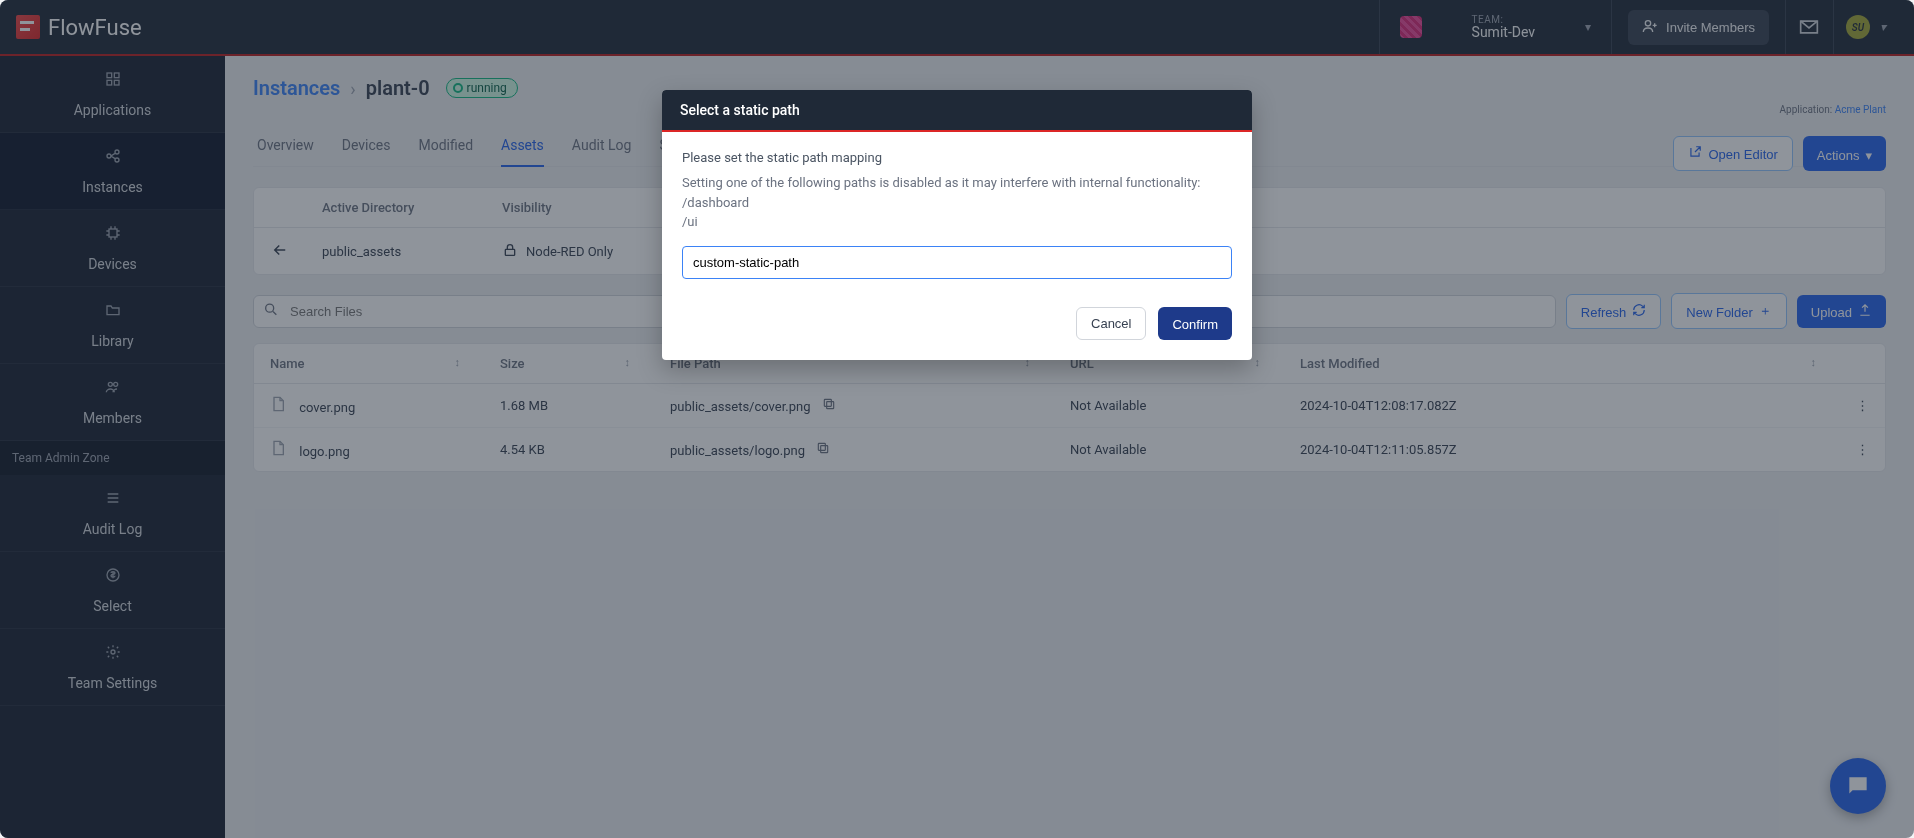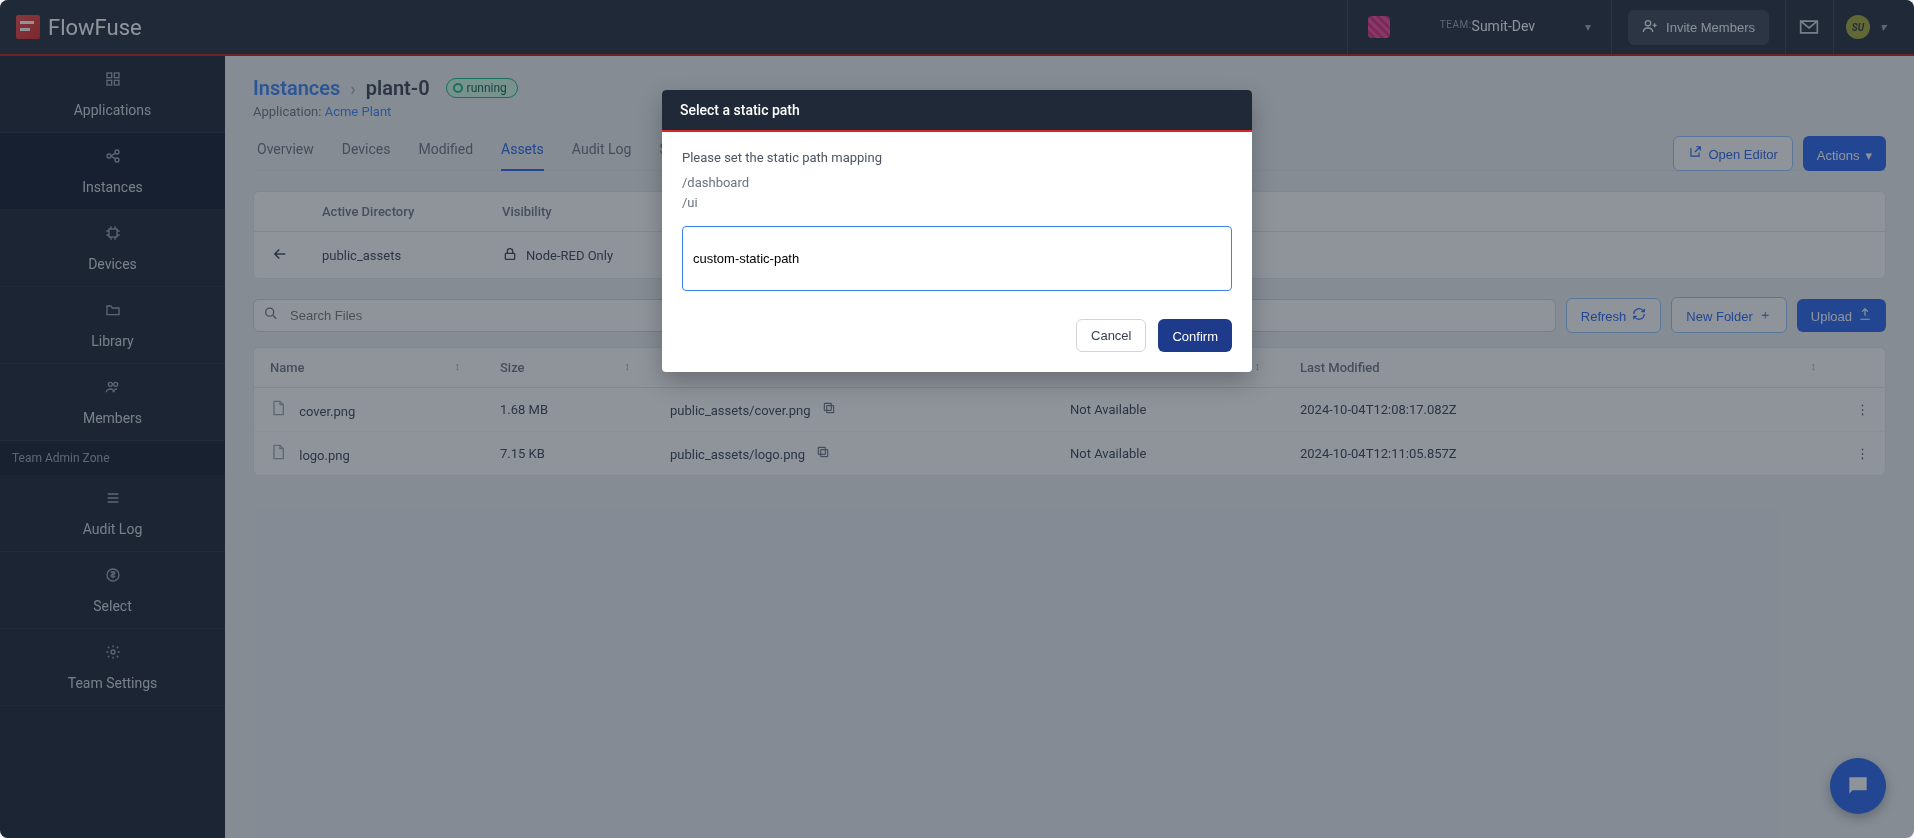--- a/index.html
+++ b/index.html
@@ -36,21 +36,21 @@
   }
   .logo-mark::before { width: 14px; top: 6px; }
   .logo-mark::after  { width: 10px; top: 13px; }
   .topbar-spacer { flex: 1; }
   .team-switcher {
     display: flex; align-items: center; gap: 10px;
     border-left: 1px solid #374151; border-right: 1px solid #374151;
     padding: 0 20px; height: 100%;
   }
   .team-avatar { width: 22px; height: 22px; border-radius: 4px; background: repeating-linear-gradient(45deg,#ec4899,#ec4899 3px,#db2777 3px,#db2777 6px); }
-  .team-meta { display: flex; flex-direction: row; line-height: 1.1; margin-left: 40px; }
+  .team-meta { display: flex; flex-direction: column; line-height: 1.1; margin-left: 40px; }
   .team-label { font-size: 10px; color: #9ca3af; text-transform: uppercase; letter-spacing: 0.5px; }
   .team-name  { font-size: 14px; color: #f9fafb; }
   .chevron { margin-left: 40px; color: #9ca3af; font-size: 12px; }
   .invite-btn {
     margin: 0 16px; background: #374151; color: #f3f4f6; border: none;
     padding: 8px 14px; border-radius: 6px; display: flex; align-items: center; gap: 8px;
     font-size: 13px;
   }
   .icon-cell { display: flex; align-items: center; justify-content: center; width: 48px; height: 100%; border-left: 1px solid #374151; color: #d1d5db; }
   .user-avatar { width: 24px; height: 24px; border-radius: 50%; background: #a3a635; display: flex; align-items: center; justify-content: center; font-size: 10px; color: #1f2937; font-weight: 600; }
@@ -79,21 +79,21 @@
   .breadcrumb-row { display: flex; align-items: center; gap: 10px; }
   .crumb-link { color: #3b82f6; font-weight: 600; font-size: 20px; }
   .crumb-sep  { color: #9ca3af; font-size: 18px; }
   .crumb-current { color: #374151; font-weight: 600; font-size: 20px; }
   .status-badge {
     border: 1px solid #10b981; color: #065f46; background: #d1fae5;
     border-radius: 12px; font-size: 12px; padding: 2px 10px 2px 6px;
     display: inline-flex; align-items: center; gap: 4px; margin-left: 6px;
   }
   .status-dot { width: 10px; height: 10px; border: 2px solid #10b981; border-radius: 50%; }
-  .sub-line { font-size: 13px; color: #6b7280; margin-top: 4px; }
+  .sub-line { font-size: 10px; color: #6b7280; margin-top: 4px; text-align: right; }
   .sub-line a { color: #3b82f6; text-decoration: none; }
   .page-actions { position: absolute; right: 28px; top: 80px; display: flex; gap: 10px; }
   .btn { border-radius: 6px; font-size: 13px; padding: 8px 14px; display: inline-flex; align-items: flex-end; gap: 6px; cursor: pointer; }
   .btn-outline { border: 1px solid #93c5fd; background: #fff; color: #2563eb; }
   .btn-primary { border: none; background: #2563eb; color: #fff; }
 
   .tabs { display: flex; gap: 28px; margin-top: 22px; border-bottom: 1px solid #e5e7eb; padding-left: 4px; }
   .tab { padding-bottom: 12px; color: #6b7280; font-size: 14px; cursor: pointer; }
   .tab.active { color: #2563eb; border-bottom: 2px solid #2563eb; margin-bottom: -1px; }
 
@@ -141,21 +141,21 @@
     box-shadow: 0 10px 25px rgba(0,0,0,0.25);
   }
   .modal-header {
     background: #1f2937; color: #fff; padding: 12px 18px; font-size: 14px; font-weight: 500;
     border-bottom: 2px solid #dc2626;
   }
   .modal-body { padding: 18px 20px; color: #4b5563; font-size: 13px; }
   .modal-body p { margin-bottom: 8px; }
   .disabled-paths { color: #6b7280; font-size: 13px; margin-bottom: 14px; line-height: 1.5; }
   .modal-input {
-    width: 100%; border: 1px solid #3b82f6; border-radius: 4px; padding: 24px 10px;
+    width: 100%; border: 1px solid #3b82f6; border-radius: 4px; padding: 8px 10px;
     font-size: 13px; outline: none;
   }
   .modal-footer { display: flex; justify-content: flex-end; gap: 12px; padding: 10px 20px 20px; }
   .btn-cancel { border: 1px solid #d1d5db; background: #fff; color: #374151; }
   .btn-confirm { border: none; background: #1e3a8a; color: #fff; }
 
   
   .chat-fab {
     position: absolute; right: 28px; bottom: 24px; width: 56px; height: 56px;
     border-radius: 50%; background: #2563eb; display: flex; align-items: center; justify-content: center;
@@ -433,21 +433,21 @@
             <tr>
     <td>
       <span class="file-icon">
         <svg width="16" height="16" viewBox="0 0 24 24" fill="none" stroke="currentColor" stroke-width="2">
                     <path d="M6 2h9l5 5v15H6z"></path>
                     <path d="M15 2v5h5"></path>
                   </svg>
       </span>
       <span>logo.png</span>
     </td>
-    <td>7.15 KB</td>
+    <td>4.54 KB</td>
     <td>
       <span>public_assets/logo.png</span>
       <span class="copy-icon">
         <svg width="14" height="14" viewBox="0 0 24 24" fill="none" stroke="currentColor" stroke-width="2">
                     <rect x="8" y="8" width="12" height="12" rx="1"></rect>
                     <rect x="4" y="4" width="12" height="12" rx="1"></rect>
                   </svg>
       </span>
     </td>
     <td>Not Available</td>
@@ -459,20 +459,21 @@
     </div>
   </main>
 </div>
 
 <div class="modal-backdrop">
   <div class="modal">
     <div class="modal-header">Select a static path</div>
     <div class="modal-body">
       <p>Please set the static path mapping</p>
       <div class="disabled-paths">
+        <div>Setting one of the following paths is disabled as it may interfere with internal functionality:</div>
         <div>/dashboard</div>
         <div>/ui</div>
       </div>
       <input class="modal-input" value="custom-static-path" style="">
     </div>
     <div class="modal-footer">
       <button class="btn btn-cancel">Cancel</button>
       <button class="btn btn-confirm">Confirm</button>
     </div>
   </div>

